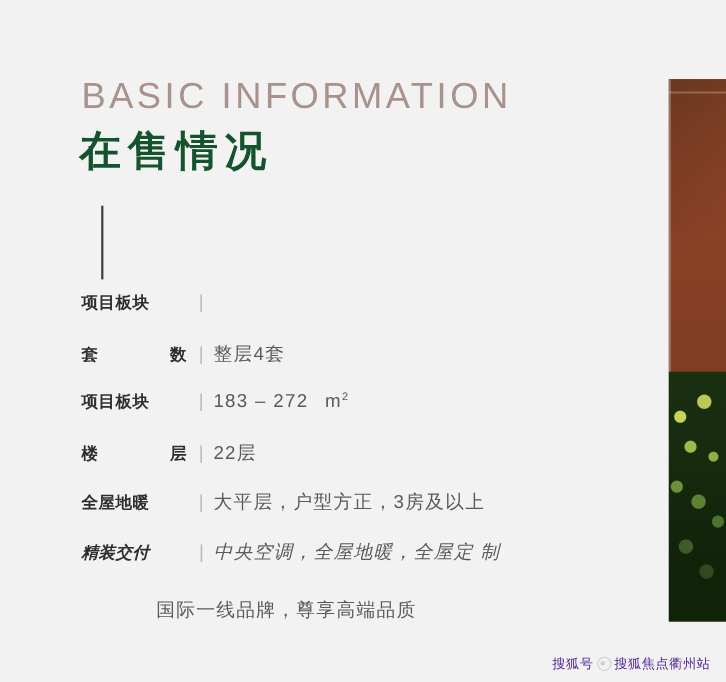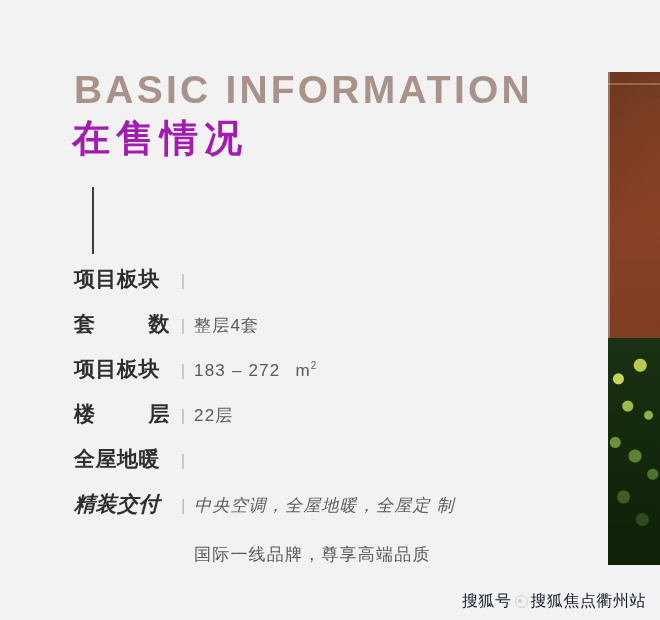--- a/index.html
+++ b/index.html
@@ -20,35 +20,35 @@
     width: 660px;
     height: 620px;
     background: #f2f2f2;
   }
 
   
   .eyebrow {
     position: absolute;
     left: 74px;
     top: 70px;
-    font-size: 39px;
+    font-size: 33px;
     letter-spacing: 3.2px;
     color: #a89289;
-    font-weight: 700;
+    font-weight: 400;
     white-space: nowrap;
     line-height: 1;
   }
 
   .headline {
     position: absolute;
     left: 72px;
     top: 118px;
     font-size: 38px;
     letter-spacing: 6px;
-    color: #a21caf;
+    color: #14532d;
     font-weight: 700;
     white-space: nowrap;
     line-height: 1.1;
   }
 
   .rule {
     position: absolute;
     left: 92px;
     top: 187px;
     width: 2px;
@@ -66,21 +66,21 @@
 
   .spec-row {
     display: flex;
     align-items: baseline;
     height: 45px;
   }
 
   .spec-label {
     width: 98px;
     flex: 0 0 98px;
-    font-size: 21px;
+    font-size: 15px;
     font-weight: 700;
     color: #2e2e2e;
     letter-spacing: 0.5px;
     white-space: nowrap;
   }
   .spec-label.justify {
     display: flex;
     justify-content: space-between;
     padding-right: 2px;
     box-sizing: border-box;
@@ -108,21 +108,21 @@
     font-size: 10px;
     vertical-align: super;
   }
 
   .spec-row.tall {
     height: 45px;
     font-style: italic;
   }
 
   .spec-continuation {
-    margin-left: 120px;
+    margin-left: 68px;
     font-size: 17px;
     color: #5a5a5a;
     letter-spacing: 1.2px;
     white-space: nowrap;
     padding-top: 8px;
   }
 
   
   .photo {
     position: absolute;
@@ -174,22 +174,22 @@
   }
 
   
   .watermark {
     position: absolute;
     right: 14px;
     bottom: 8px;
     display: flex;
     align-items: center;
     gap: 3px;
-    font-size: 16px;
-    color: #0f172a;
+    font-size: 12px;
+    color: #4c1d95;
     letter-spacing: 0.5px;
     white-space: nowrap;
   }
   .watermark .wm-mark {
     display: inline-block;
     width: 11px;
     height: 11px;
     border-radius: 50%;
     border: 1.5px solid #cfcfcf;
     position: relative;
@@ -243,20 +243,21 @@
         <span>楼</span>
         <span>层</span>
       </div>
       <div class="spec-sep">|</div>
       <div class="spec-value">22层</div>
     </div>
 
     <div class="spec-row">
       <div class="spec-label">全屋地暖</div>
       <div class="spec-sep">|</div>
+      <div class="spec-value">大平层，户型方正，3房及以上</div>
     </div>
 
     <div class="spec-row tall">
       <div class="spec-label">精装交付</div>
       <div class="spec-sep">|</div>
       <div class="spec-value">中央空调，全屋地暖，全屋定 制</div>
     </div>
 
     <div class="spec-continuation">国际一线品牌，尊享高端品质</div>
 

